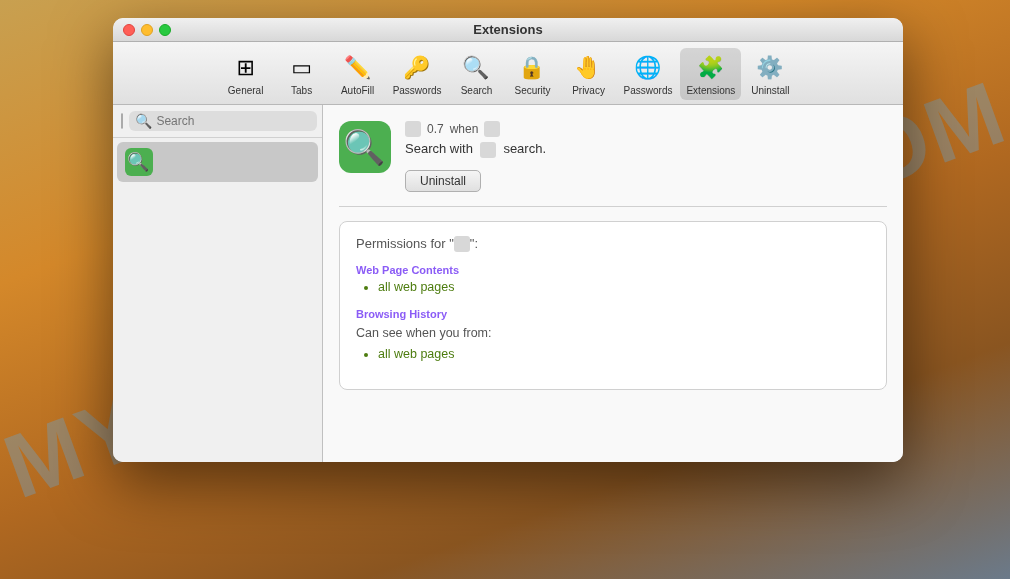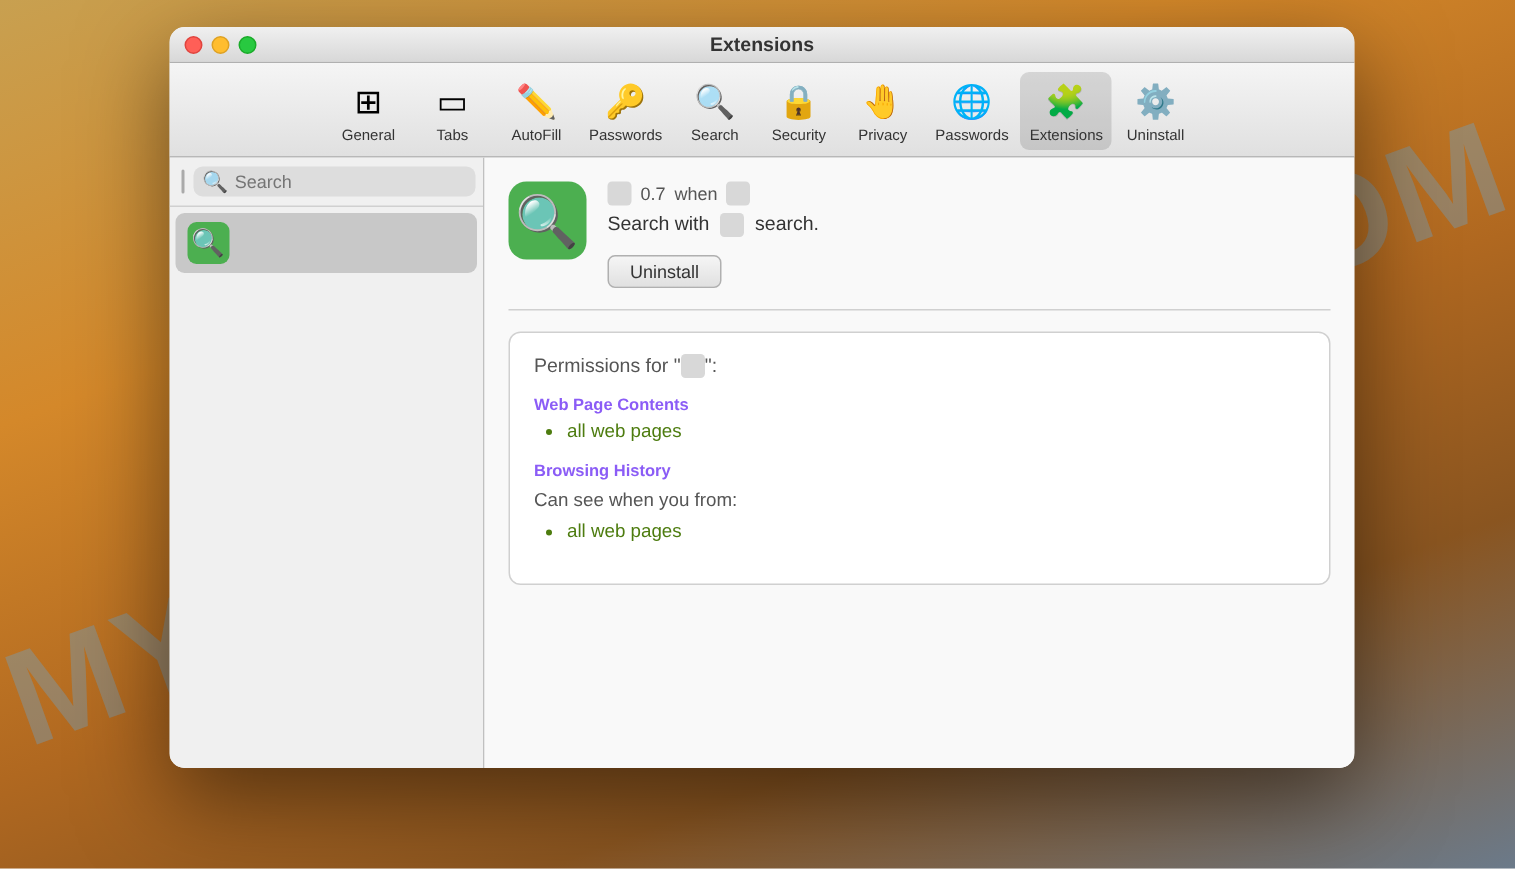--- a/index.html
+++ b/index.html
@@ -27,21 +27,21 @@
       z-index: 0;
       letter-spacing: 2px;
     }
 
     
     .window {
       position: absolute;
       top: 18px;
       left: 113px;
       width: 790px;
-      height: 494px;
+      height: 444px;
       background: #ececec;
       border-radius: 10px;
       box-shadow: 0 20px 60px rgba(0,0,0,0.5);
       overflow: hidden;
       display: flex;
       flex-direction: column;
       z-index: 1;
     }
 
     

